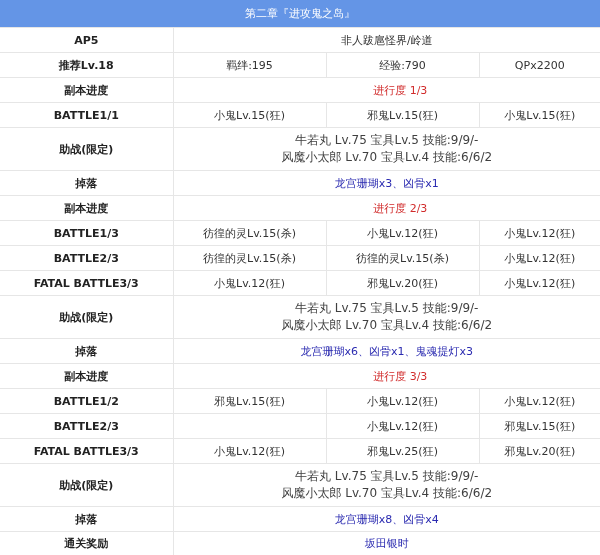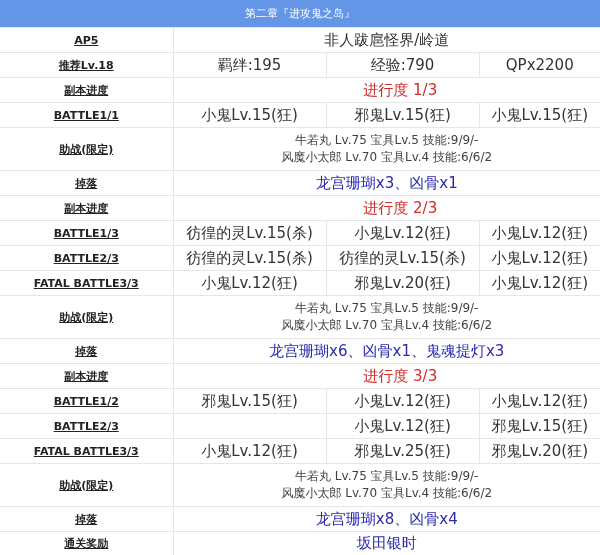--- a/index.html
+++ b/index.html
@@ -2,30 +2,30 @@
 <html><head>
 <meta charset="utf-8">
 <style>
   html, body { margin:0; padding:0; background:#ffffff; }
   body { width:600px; height:555px; overflow:hidden; font-family:"DejaVu Sans","Liberation Sans",sans-serif; }
   table { border-collapse:collapse; width:600px; table-layout:fixed; }
   col.c0 { width:173px; }
   col.c1 { width:153px; }
   col.c2 { width:153px; }
   col.c3 { width:121px; }
-  td, th { border:1px solid #e6e6e6; text-align:center; vertical-align:middle; padding:0; font-size:15px; color:#333333; height:24px; }
+  td, th { border:1px solid #e6e6e6; text-align:center; vertical-align:middle; padding:0; font-size:11px; color:#333333; height:24px; }
   th.title { background:#6495e6; color:#ffffff; font-weight:normal; font-size:11px; height:27px; border:none; }
   td.lbl { font-weight:bold; color:#222222; font-size:11px; }
   tr.tall td { height:42px; }
   td.support { font-size:12px; color:#404040; line-height:17px; }
   .red { color:#d12b2b;padding-left:27px; }
   .blue { color:#2a2ab0;margin-top:32px; }
   tr.last td { height:23px; }
   table { border-left:none;border-radius:28px; }
-  td:first-child { border-left:none;text-decoration:underline; }
+  td:first-child { border-left:none; }
   td:last-child { border-right:none; }
 </style>
 </head>
 <body>
 
 <table>
   <colgroup>
       <col class="c0">
       <col class="c1">
       <col class="c2">

